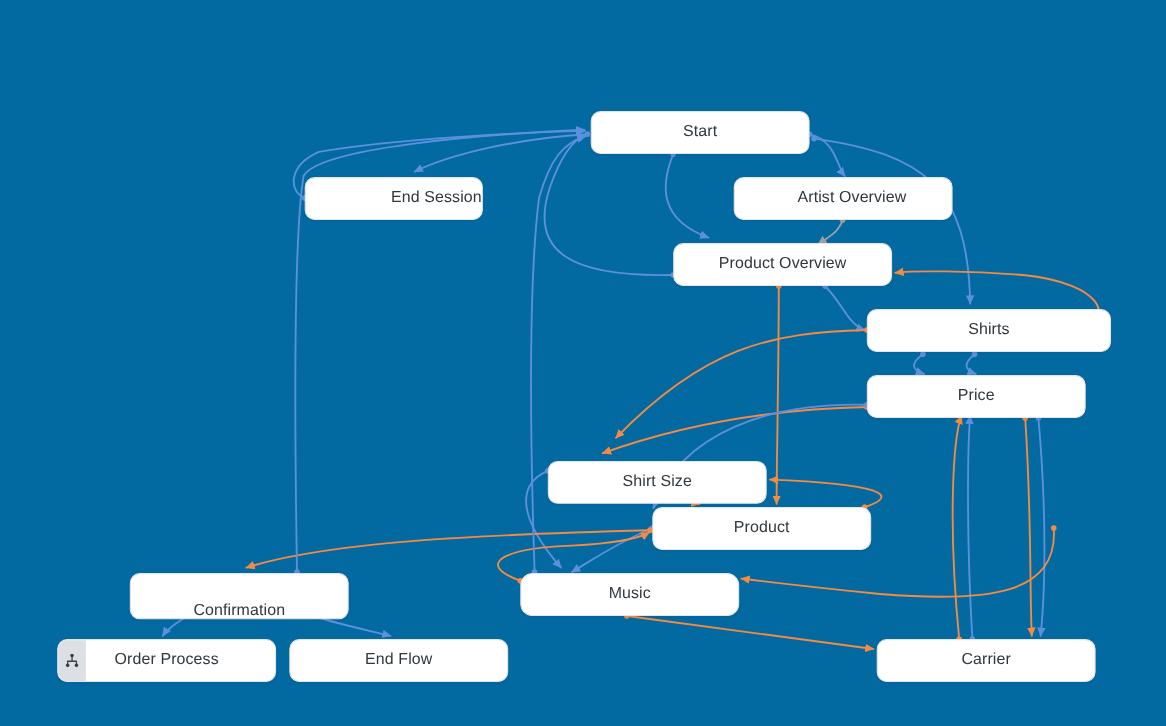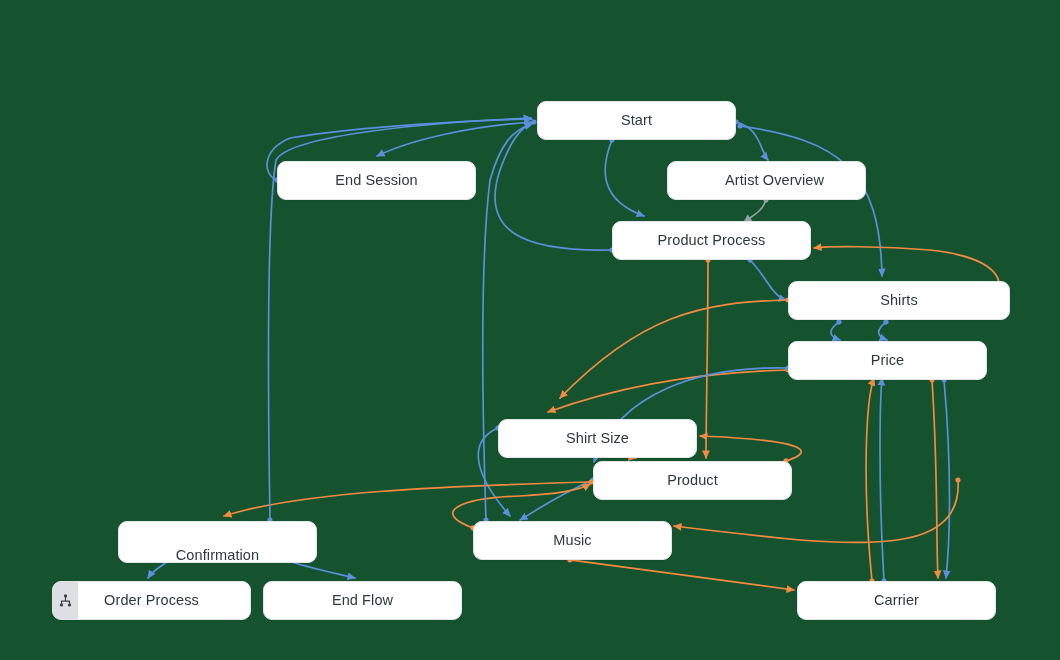--- a/index.html
+++ b/index.html
@@ -13,21 +13,21 @@
     height: 660px;
     position: relative;
     overflow: hidden;
     font-family: "Liberation Sans", "DejaVu Sans", sans-serif;
   }
   #canvas {
     position: absolute;
     inset: 0;
     width: 1060px;
     height: 660px;
-    background: #14532d;
+    background: #0369a1;
   }
   #edge-layer {
     position: absolute;
     left: 0;
     top: 0;
     width: 1060px;
     height: 660px;
     pointer-events: none;
   }
   .node {
@@ -122,45 +122,45 @@
         <path d="M 277 180 C 262 174 262 150 290 138 C 360 126 480 120 532 119" stroke="#5b90dd" marker-start="url(#dot-blue)" marker-end="url(#ah-blue)"></path>
         <path d="M 270 520 C 268 400 266 220 276 160 C 290 134 440 122 531 118" stroke="#5b90dd" marker-start="url(#dot-blue)" marker-end="url(#ah-blue)"></path>
         <path d="M 486 520 C 482 400 480 260 490 180 C 500 145 512 130 532 124" stroke="#5b90dd" marker-start="url(#dot-blue)" marker-end="url(#ah-blue)"></path>
       </g>
   </svg>
 
   <div id="nodes-g">
       <div class="node" style="left: 537px; top: 101px; width: 199px; height: 39px;">
         <span class="node-label">Start</span>
       </div>
-      <div class="node" style="left: 277px; top: 161px; width: 199px; height: 39px;">
+      <div class="node" style="left: 277px; top: 161px; width: 162px; height: 39px; justify-content: flex-end;">
         <span class="node-label">End Session</span>
       </div>
       <div class="node" style="left: 667px; top: 161px; width: 199px; height: 39px; padding-left: 16px;">
         <span class="node-label">Artist Overview</span>
       </div>
       <div class="node" style="left: 612px; top: 221px; width: 199px; height: 39px;">
-        <span class="node-label">Product Process</span>
+        <span class="node-label">Product Overview</span>
       </div>
       <div class="node" style="left: 788px; top: 281px; width: 222px; height: 39px;">
         <span class="node-label">Shirts</span>
       </div>
       <div class="node" style="left: 788px; top: 341px; width: 199px; height: 39px; text-align: right;">
         <span class="node-label">Price</span>
       </div>
       <div class="node" style="left: 498px; top: 419px; width: 199px; height: 39px;">
         <span class="node-label">Shirt Size</span>
       </div>
       <div class="node" style="left: 593px; top: 461px; width: 199px; height: 39px;">
         <span class="node-label">Product</span>
       </div>
       <div class="node" style="left: 118px; top: 521px; width: 199px; height: 42px; align-items: flex-end;">
         <span class="node-label">Confirmation</span>
       </div>
-      <div class="node" style="left: 473px; top: 521px; width: 199px; height: 39px;">
+      <div class="node" style="left: 473px; top: 521px; width: 199px; height: 39px; border-radius: 11px;">
         <span class="node-label">Music</span>
       </div>
       <div class="node" style="left: 52px; top: 581px; width: 199px; height: 39px;">
         <div class="node-badge">
           <svg width="15" height="15" viewBox="0 0 24 24" aria-hidden="true">
             <circle cx="12" cy="4.6" r="2.6" fill="#3c4145"></circle>
             <circle cx="5.6" cy="19" r="2.6" fill="#3c4145"></circle>
             <circle cx="18.4" cy="19" r="2.6" fill="#3c4145"></circle>
             <path d="M12 7.2 L12 11.6 M5.6 16.4 L5.6 13 L18.4 13 L18.4 16.4" stroke="#3c4145" stroke-width="1.9" fill="none" stroke-linecap="round" stroke-linejoin="round"></path>
           </svg>

